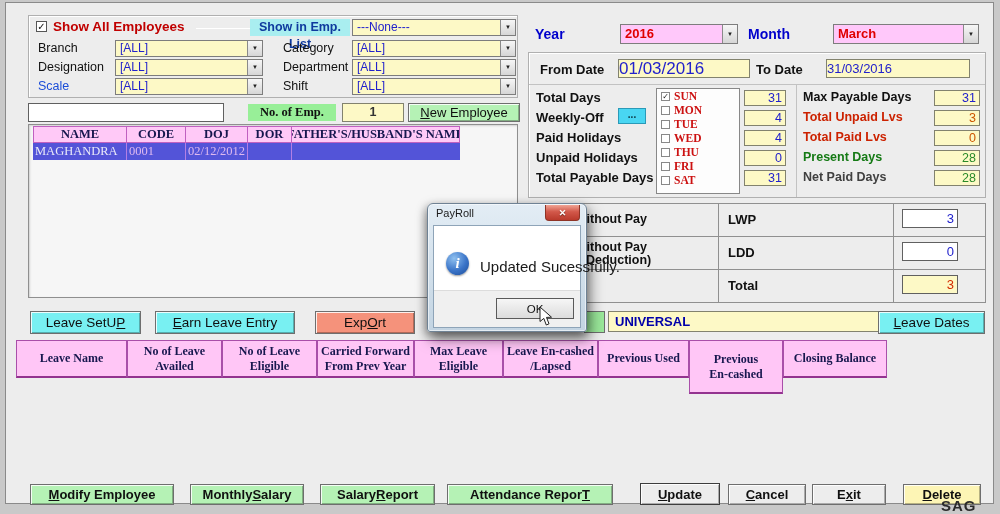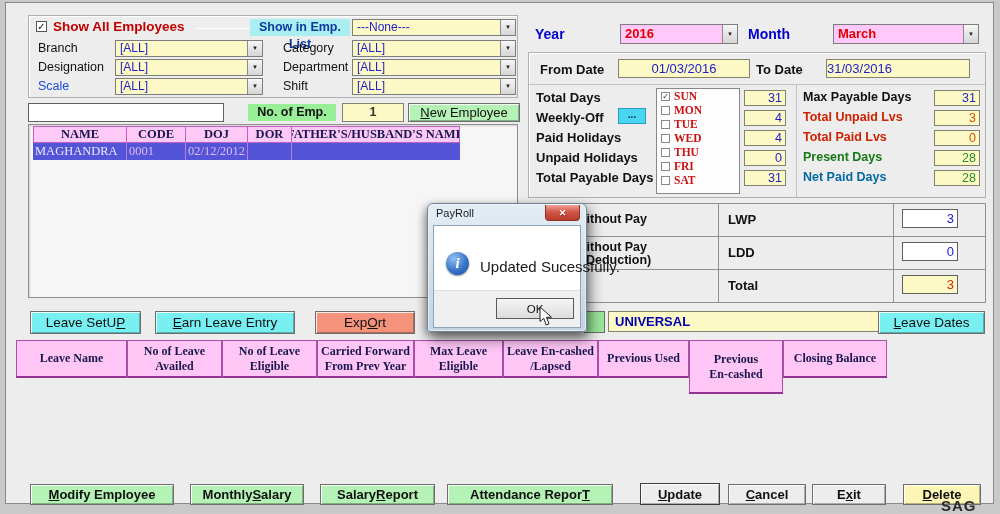--- a/index.html
+++ b/index.html
@@ -4,21 +4,21 @@
 <style>
   *{margin:0;padding:0;box-sizing:border-box}
   html,body{width:1000px;height:514px;overflow:hidden;background:#c9c9c9;
     font-family:"Liberation Sans",sans-serif;-webkit-font-smoothing:antialiased}
   #stage{position:relative;width:1000px;height:514px}
   .a{position:absolute}
   .win{position:absolute;left:5px;top:2px;width:989px;height:502px;background:#ededed;border:1px solid #8a8a8a}
   .panel{border:1px solid #b0b0b0;box-shadow:inset 1px 1px 0 #fff}
   .etch{background:#bdbdbd;border-bottom:1px solid #fff}
   .bl{font-weight:bold;font-size:13px;color:#111;white-space:nowrap}
-  .serif{font-family:Liberation Sans, sans-serif}
+  .serif{font-family:Liberation Serif, serif}
   .yf{background:#fdf9c6;border:1px solid #82826e}
   .dd{background:#fdf9c6;border:1px solid #7d7d7d;color:#2222cc;font-size:12px;line-height:15px;padding-left:4px;white-space:nowrap;overflow:hidden}
   .dd .arr{position:absolute;right:0;top:0;bottom:0;width:15px;background:linear-gradient(#f6f6f6,#d6d6d6);border-left:1px solid #8a8a8a;color:#222;font-size:6px;display:flex;align-items:center;justify-content:center}
   .dd.pink{background:#ffc8fa;color:#e00000;font-weight:bold;font-size:13px;line-height:18px}
   .num{color:#2222cc;text-align:right;padding-right:3px;font-size:12.5px;line-height:14px}
   .btn{display:flex;align-items:center;justify-content:center;font-size:13px;color:#101010;border:1px solid #6e6e6e;
     box-shadow:inset 1px 1px 0 rgba(255,255,255,.85),inset -1px -1px 0 rgba(0,0,0,.28);white-space:nowrap;cursor:default}
   .cyan{background:#78f0f2}
   .green{background:#b5f2b5}
   .salmon{background:#f5927b}
@@ -99,21 +99,21 @@
   <div class="a dd pink" style="left:620px;top:24px;width:118px;height:20px">
     <span>2016</span><span class="arr">▼</span>
   </div>
   <div class="a bl" style="left:748px;top:26px;color:#0000cc;font-size:14px">Month</div>
   <div class="a dd pink" style="left:833px;top:24px;width:146px;height:20px">
     <span>March</span><span class="arr">▼</span>
   </div>
 
   <div class="a panel" style="left:528px;top:52px;width:458px;height:146px"></div>
   <div class="a bl" style="left:540px;top:62px">From Date</div>
-  <div class="a yf" style="left:618px;top:59px;width:132px;height:19px;color:#2222cc;font-size:13px;text-align:center;line-height:17px">01/03/2016</div>
+  <div class="a yf" style="left:618px;top:59px;width:132px;height:19px;color:#2222cc;font-size:17px;line-height:17px">01/03/2016</div>
   <div class="a bl" style="left:756px;top:62px">To Date</div>
   <div class="a yf" style="left:826px;top:59px;width:144px;height:19px;color:#2222cc;font-size:13px;text-align:left;line-height:17px">31/03/2016</div>
   <div class="a" style="left:529px;top:84px;width:456px;height:1px;background:#c2c2c2"></div>
   <div class="a" style="left:796px;top:85px;width:1px;height:112px;background:#c2c2c2"></div>
 
   <div class="a bl" style="left:536px;top:90px">Total Days</div>
   <div class="a bl" style="left:536px;top:110px">Weekly-Off</div>
   <div class="a bl" style="left:536px;top:130px">Paid Holidays</div>
   <div class="a bl" style="left:536px;top:150px">Unpaid Holidays</div>
   <div class="a bl" style="left:536px;top:170px">Total Payable Days</div>
@@ -138,21 +138,21 @@
   <div class="a yf num" style="left:744px;top:90px;width:42px;height:16px">31</div>
   <div class="a yf num" style="left:744px;top:110px;width:42px;height:16px">4</div>
   <div class="a yf num" style="left:744px;top:130px;width:42px;height:16px">4</div>
   <div class="a yf num" style="left:744px;top:150px;width:42px;height:16px">0</div>
   <div class="a yf num" style="left:744px;top:170px;width:42px;height:16px">31</div>
 
   <div class="a bl" style="left:803px;top:90px;font-size:12.5px">Max Payable Days</div>
   <div class="a bl" style="left:803px;top:110px;font-size:12.5px;color:#cc2200">Total Unpaid Lvs</div>
   <div class="a bl" style="left:803px;top:130px;font-size:12.5px;color:#cc2200">Total Paid Lvs</div>
   <div class="a bl" style="left:803px;top:150px;font-size:12.5px;color:#157a15">Present Days</div>
-  <div class="a bl" style="left:803px;top:170px;font-size:12.5px;color:#0369a1">Net Paid Days</div>
+  <div class="a bl" style="left:803px;top:170px;font-size:12.5px;color:#404040">Net Paid Days</div>
   <div class="a yf num" style="left:934px;top:90px;width:46px;height:16px">31</div>
   <div class="a yf num" style="left:934px;top:110px;width:46px;height:16px;color:#cc5500">3</div>
   <div class="a yf num" style="left:934px;top:130px;width:46px;height:16px;color:#cc5500">0</div>
   <div class="a yf num" style="left:934px;top:150px;width:46px;height:16px;color:#2a8a2a">28</div>
   <div class="a yf num" style="left:934px;top:170px;width:46px;height:16px;color:#2a8a2a">28</div>
 
   <div class="a field" style="left:28px;top:103px;width:196px;height:19px"></div>
   <div class="a serif" style="left:248px;top:104px;width:88px;height:17px;background:#98ef98;font-weight:bold;font-size:12.5px;color:#111;text-align:center;line-height:17px">No. of Emp.</div>
   <div class="a yf" style="left:342px;top:103px;width:62px;height:19px;color:#333;font-weight:600;font-size:12.5px;text-align:center;line-height:17px">1</div>
   <div class="a btn green" style="left:408px;top:103px;width:112px;height:19px">

